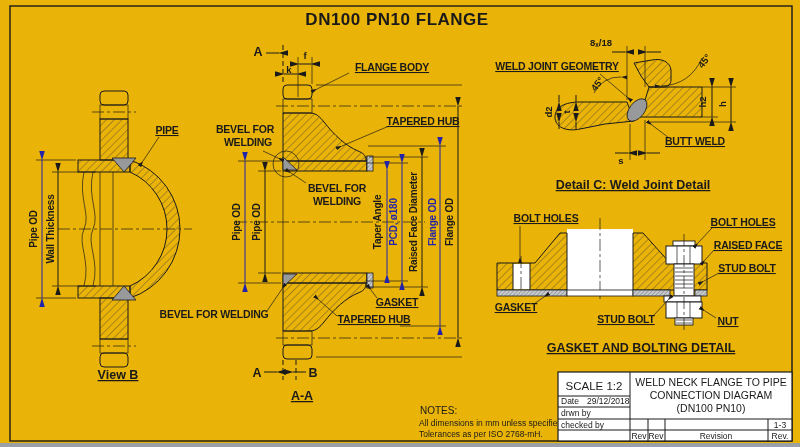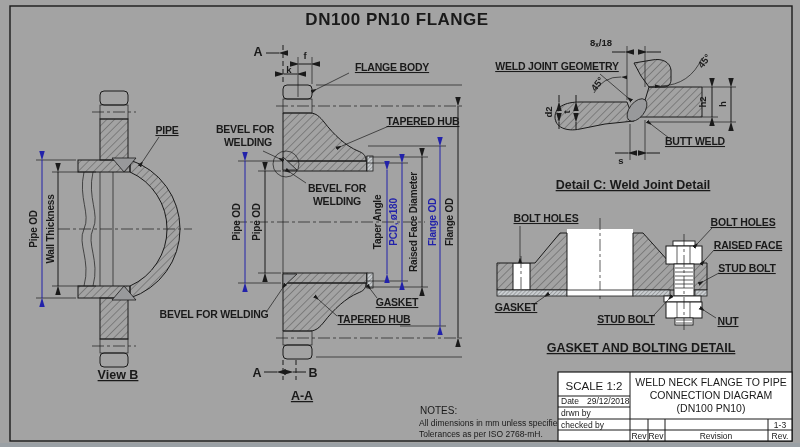--- a/index.html
+++ b/index.html
@@ -1,16 +1,16 @@
 <!DOCTYPE html>
 <html><head>
 <meta charset="utf-8">
 <style>
   html,body{margin:0;padding:0;background:#e8e8e8;}
-  #sheet{position:relative;width:800px;height:447px;background:#a3a3a3;overflow:hidden;}
+  #sheet{position:relative;width:800px;height:447px;background:#eab308;overflow:hidden;}
   svg{position:absolute;left:0;top:0;}
   svg text{fill:#1a1a1a;font-family:"Liberation Sans",sans-serif;}
   .t0{font-size:17px;font-weight:bold;letter-spacing:.5px;}
   .lb{font-size:10.5px;font-weight:bold;letter-spacing:-.2px;}
   .dim{font-size:9.5px;font-weight:bold;}
   .rot{font-size:10px;font-weight:bold;letter-spacing:-.2px;}
   .vt{font-size:12.5px;font-weight:bold;}
   .u{text-decoration:underline;}
   .bl{fill:#2222aa;}
   .n1{font-size:10px;}

